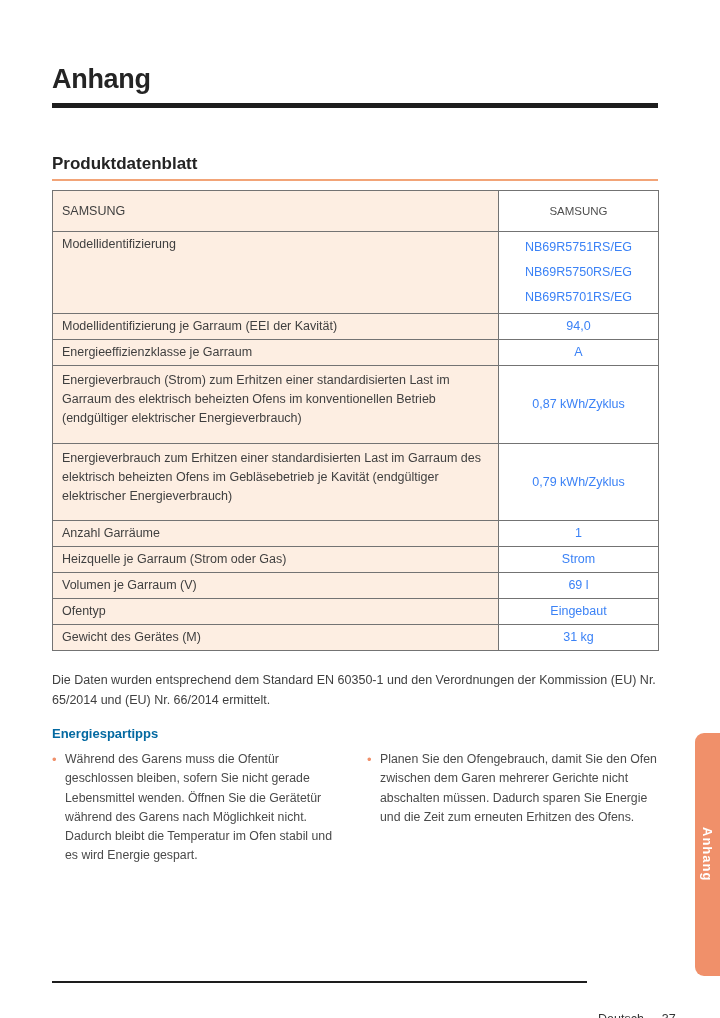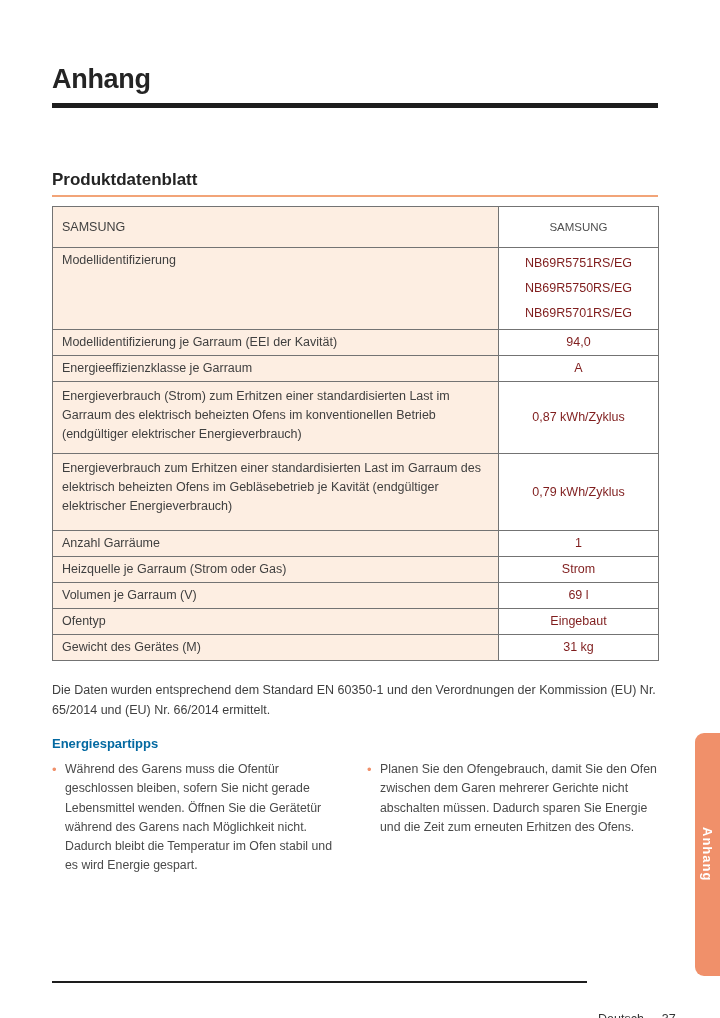--- a/index.html
+++ b/index.html
@@ -15,21 +15,21 @@
 
   .page-title {
     margin-top:64px;
     font-size:27px; line-height:30px;
     font-weight:700; color:#242424;
     letter-spacing:-0.3px;
   }
   .title-rule { height:5px; background:#1d1d1d; margin-top:9px; }
 
   .section-heading {
-    margin-top:62px;
+    margin-top:46px;
     font-size:17px; line-height:20px;
     font-weight:700; color:#242424;
   }
   .section-rule { height:2px; background:#f2a478; margin-top:5px; }
 
   table.product {
     margin-top:9px;
     width:606px;
     border-collapse:collapse;
     table-layout:fixed;
@@ -43,31 +43,31 @@
     padding:3px 9px;
     color:#3f3f3f;
     line-height:19px;
     vertical-align:middle;
     text-align:left;
   }
   td.val {
     background:#ffffff;
     text-align:center;
     vertical-align:middle;
-    color:#7f1d1d;
+    color:#3b82f6;
     padding:3px 6px;
     line-height:19px;
   }
   tr.single { height:26px; }
   tr.hdr { height:41px; }
   tr.hdr td.val { font-size:11.5px; color:#4f4f4f; }
   tr.model td { vertical-align:top; }
   tr.model td.val span { display:block; line-height:25px; }
   tr.model { height:81px;padding-left:8px; }
-  tr.tall4 td.lbl { padding-top:5px; padding-bottom:9px; }
+  tr.tall4 td.lbl { padding-top:5px; padding-bottom:15px; }
   tr.tall3 td.lbl { padding-top:5px; padding-bottom:14px; }
 
   .table-note {
     margin:20px 0 0 0;
     font-size:12.5px;
     line-height:19.5px;
     color:#3f3f3f;
   }
 
   .tips-heading {

